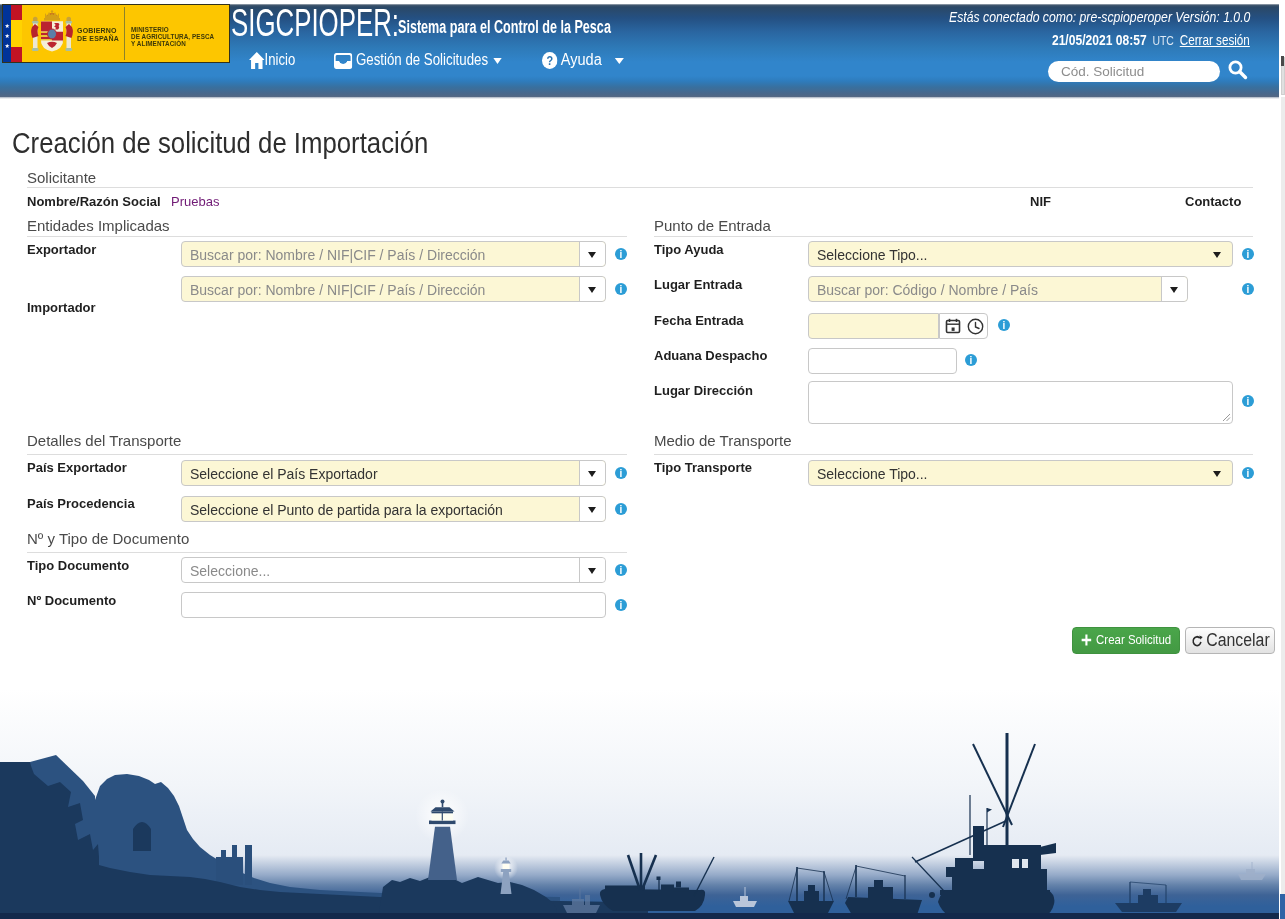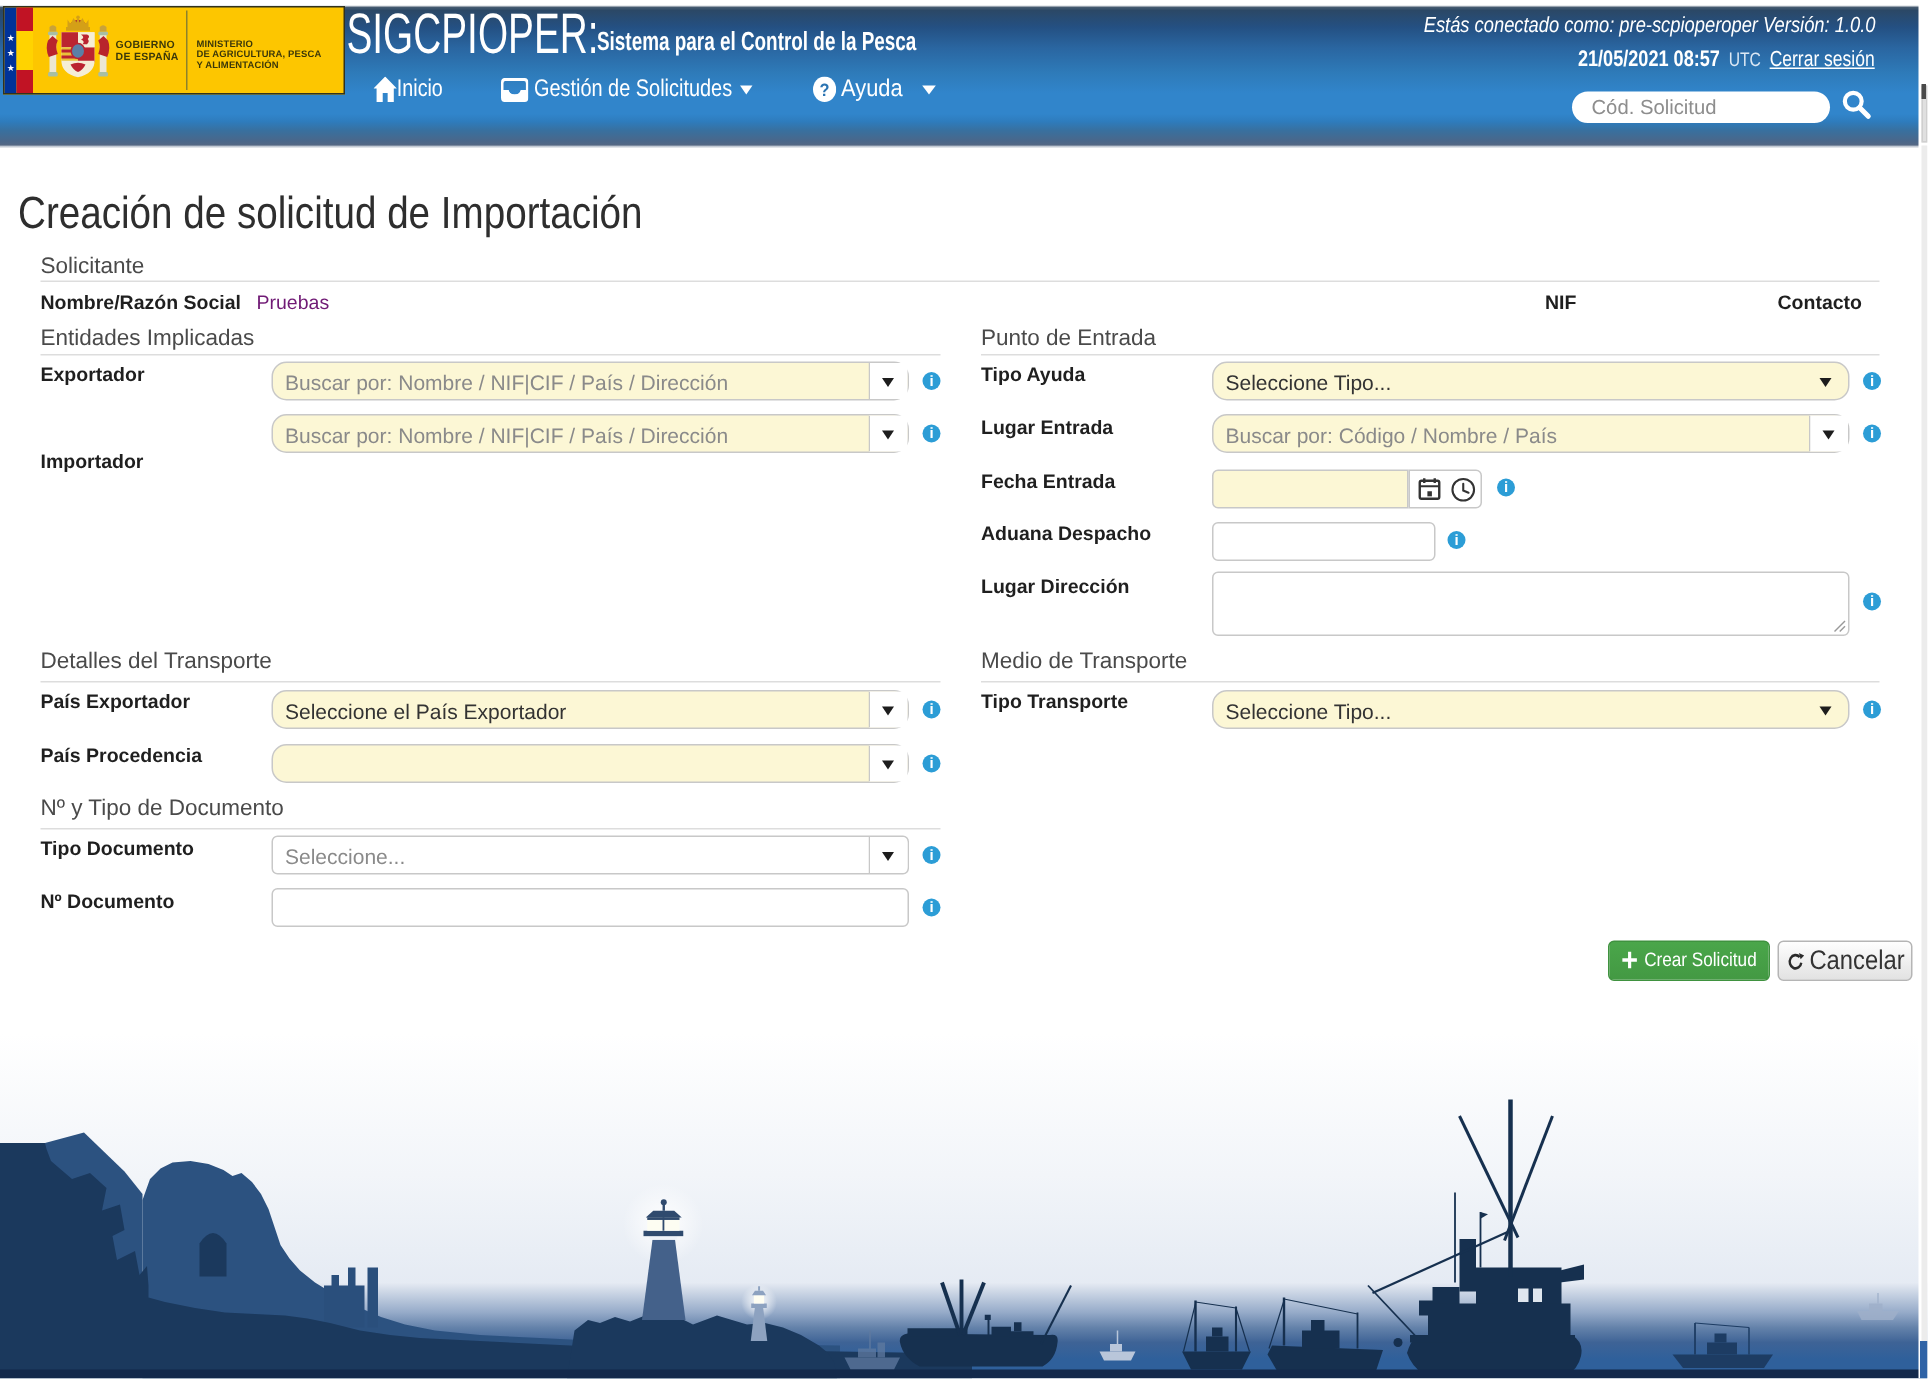--- a/index.html
+++ b/index.html
@@ -68,21 +68,21 @@
   
   h1.pagetitle { position:absolute; left:12px; top:126px; margin:0; font-size:30px;
     font-weight:400; color:#2e2e2e; letter-spacing:0; transform:scaleX(0.858);
     transform-origin:left top; white-space:nowrap;}
   .sect { position:absolute; font-size:15px; color:#4a4a4a; }
   .hr { position:absolute; height:1px; background:#ddd; }
   .lbl { position:absolute; font-size:13px; font-weight:bold; color:#1f1f1f; margin-top:-2px; }
   .val { position:absolute; font-size:13px; color:#701a75; margin-top:-2px; }
 
   .fld { position:absolute; height:26px; border:1px solid #c8c8c8; border-radius:4px; background:#fff; }
-  .fld.yellow { background:#fcf7d5;border-radius:10px; }
+  .fld.yellow { background:#fcf7d5; }
   .fld .ph { position:absolute; left:8px; top:5px; font-size:14px; color:#8a8a8a; white-space:nowrap; }
   .fld .tx { position:absolute; left:8px; top:5px; font-size:14px; color:#333; white-space:nowrap; }
   .fld .btn { position:absolute; right:0; top:0; width:26px; height:24px; background:#fff;
     border-left:1px solid #c8c8c8; border-radius:0 4px 4px 0; }
   .arrow { position:absolute; width:0; height:0; border-left:4.5px solid transparent;
     border-right:4.5px solid transparent; border-top:6.5px solid #1d1d1d; }
   .fld .btn .arrow { left:8px; top:9.5px; }
   .selarrow { position:absolute; right:11px; top:10px; border-left:4.5px solid transparent;
     border-right:4.5px solid transparent; border-top:6px solid #1d1d1d; width:0; height:0;}
 
@@ -226,21 +226,21 @@
 <span class="info" style="left:615px; top:283px;"></span>
 
 <div class="lbl" style="left:654px; top:244px;">Tipo Ayuda</div>
 <div class="fld yellow" style="left:808px; top:241px; width:425px;">
   <span class="tx">Seleccione Tipo...</span>
   <span class="selarrow"></span>
 </div>
 <span class="info" style="left:1242px; top:248px;"></span>
 
 <div class="lbl" style="left:654px; top:279px;">Lugar Entrada</div>
-<div class="fld yellow" style="left:808px; top:276px; width:425px;padding-left:42px;">
+<div class="fld yellow" style="left:808px; top:276px; width:380px;padding-left:42px;">
   <span class="ph">Buscar por: Código / Nombre / País</span>
   <span class="btn">
       <span class="arrow"></span>
     </span>
 </div>
 <span class="info" style="left:1242px; top:283px;"></span>
 
 <div class="lbl" style="left:654px; top:315px;">Fecha Entrada</div>
 <div class="fld yellow" style="left:808px; top:313px; width:131px; border-radius:4px 0 0 4px;"></div>
 <div class="fld" style="left:939px; top:313px; width:49px; border-radius:0 4px 4px 0; background:#fff;">
@@ -280,20 +280,21 @@
 <div class="fld yellow" style="left:181px; top:460px; width:425px;">
   <span class="tx">Seleccione el País Exportador</span>
   <span class="btn">
       <span class="arrow"></span>
     </span>
 </div>
 <span class="info" style="left:615px; top:467px;"></span>
 
 <div class="lbl" style="left:27px; top:498px;">País Procedencia</div>
 <div class="fld yellow" style="left:181px; top:496px; width:425px;">
+  <span class="tx">Seleccione el Punto de partida para la exportación</span>
   <span class="btn">
       <span class="arrow"></span>
     </span>
 </div>
 <span class="info" style="left:615px; top:503px;"></span>
 
 <div class="lbl" style="left:654px; top:462px;">Tipo Transporte</div>
 <div class="fld yellow" style="left:808px; top:460px; width:425px;">
   <span class="tx">Seleccione Tipo...</span>
   <span class="selarrow"></span>

